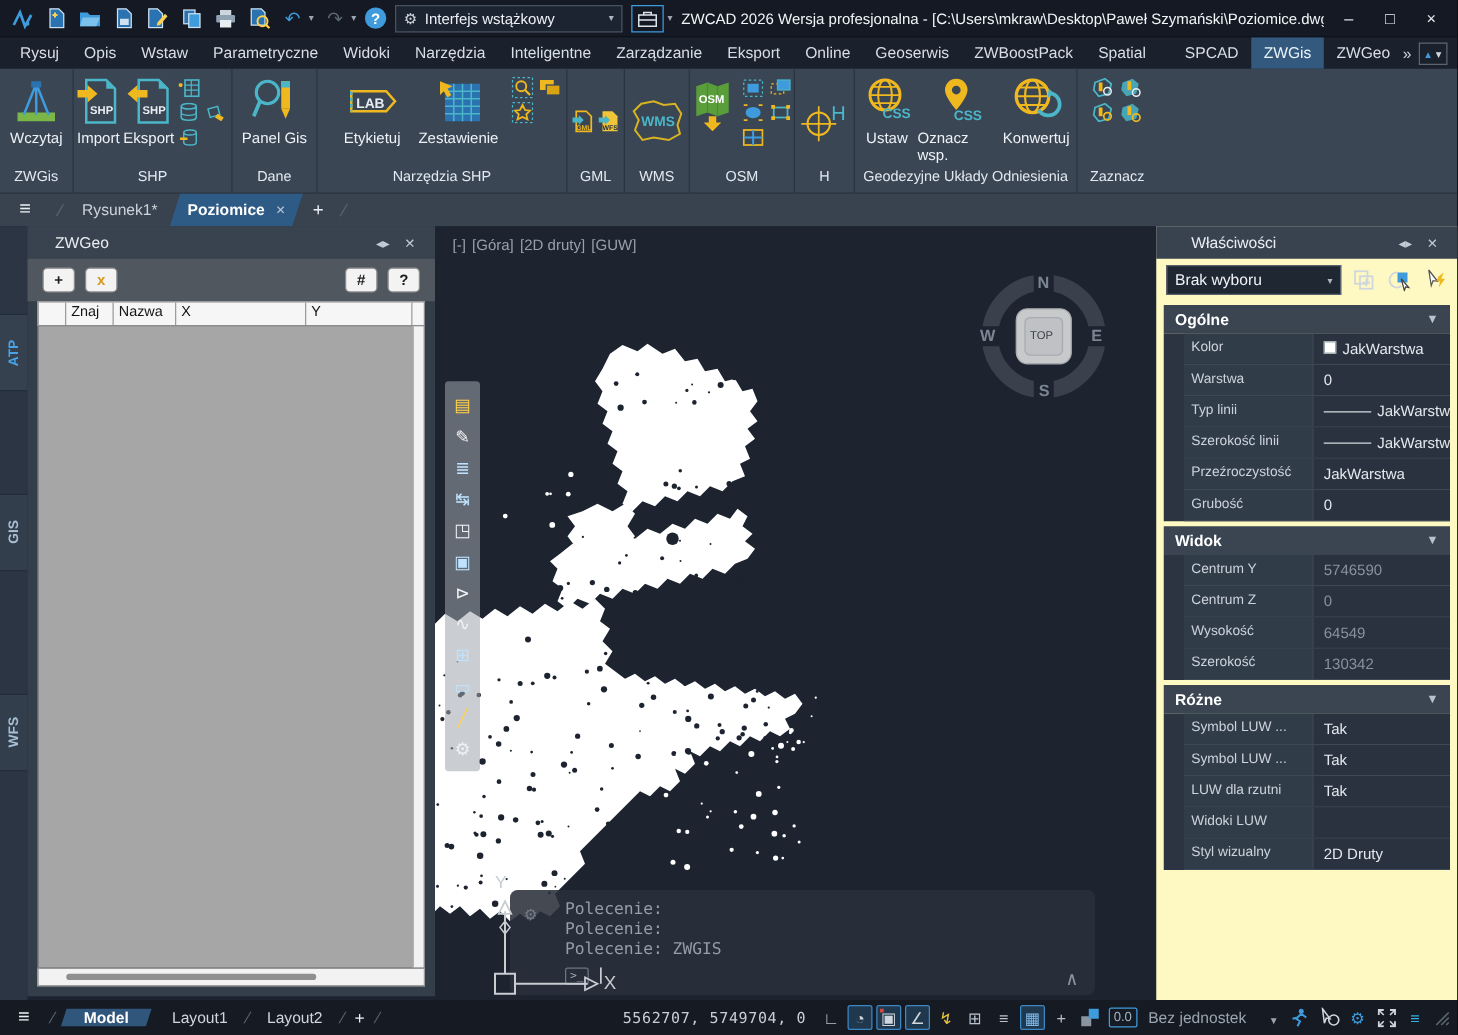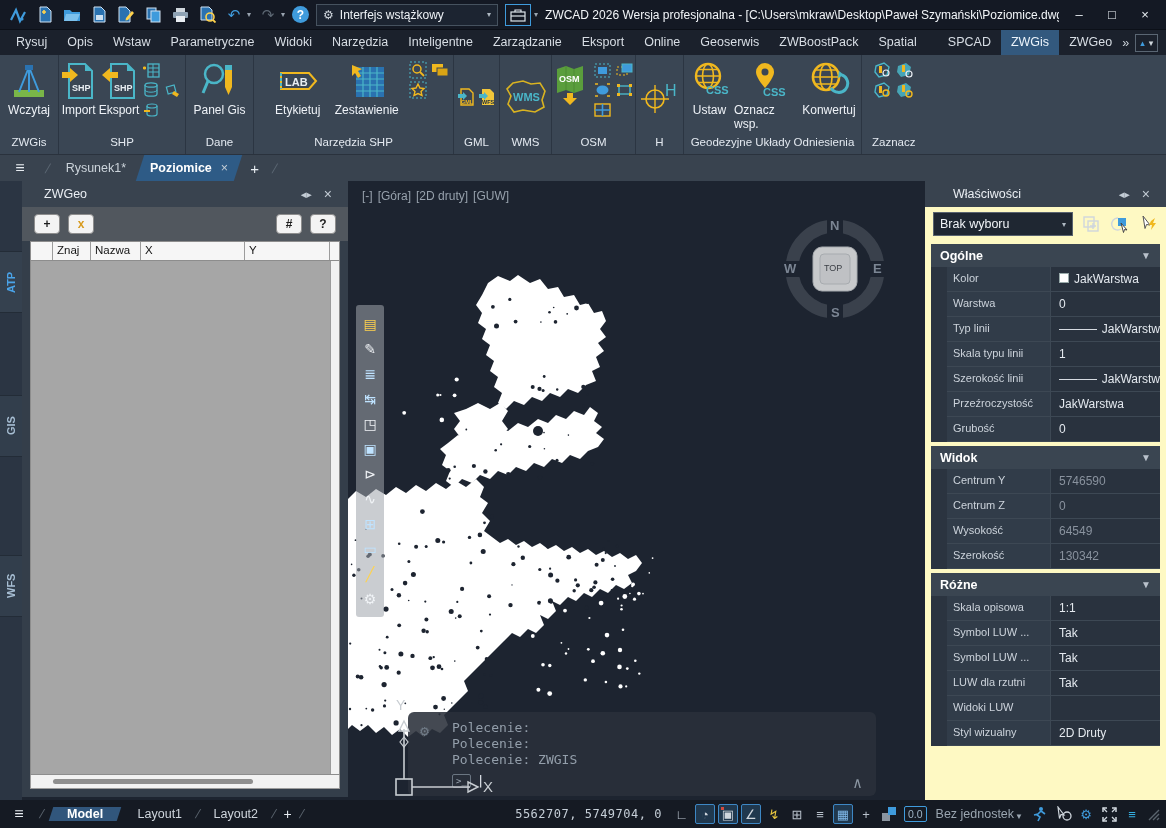--- a/index.html
+++ b/index.html
@@ -127,21 +127,21 @@
   .ssl{color:#5a646e;transform:skewX(-18deg);padding:0 2px}
   .splus{color:#e8edf2;font-size:14px;padding:0 6px}
   .coords{margin-left:auto;font-family:"DejaVu Sans Mono",monospace;font-size:12px;color:#c6cfd8;letter-spacing:0.5px}
   .sics{display:flex;align-items:center;gap:3px;margin-left:10px;padding-right:6px}
   .si{width:20px;height:20px;display:flex;align-items:center;justify-content:center;font-size:13px;color:#b9c2cc;position:relative}
   .si.box{border:1px solid #3d87c4;background:#20384e;border-radius:2px;color:#cfd6dd}
   .si.yel{color:#e8c63f}.si.blu{color:#7fb8e8}.si.bblu{color:#3f9bdc}.si.cyan{color:#35aee0}
   .si .reddot{position:absolute;left:2px;top:2px;width:3px;height:3px;background:#d24a3e}
   .stairs i{display:block;position:absolute}
   .precbox{border:1px solid #3f9bdc;border-radius:2px;font-size:10.5px;color:#9fb4c6;padding:1px 3px;margin:0 2px}
-  .units{color:#9aa5b0;display:flex;align-items:flex-end;gap:1px;padding:0 4px}
+  .units{color:#9aa5b0;display:flex;align-items:flex-end;gap:18px;padding:0 4px}
   .units .ch{font-size:8px}
   .grip{margin-left:2px}
 </style>
 </head>
 <body>
 
 <div id="app">
 
   <div class="titlebar">
     <span class="qicon">
@@ -950,26 +950,20 @@
           </span>
         </div>
       <div class="prow">
           <span class="plab">Typ linii</span>
         <span class="pval">
             <span class="lineg"></span>
             <span class="right">JakWarstw</span>
           </span>
         </div>
       <div class="prow">
-          <span class="plab">Skala typu linii</span>
-        <span class="pval">
-            <span>1</span>
-          </span>
-        </div>
-      <div class="prow">
           <span class="plab">Szerokość linii</span>
         <span class="pval">
             <span class="lineg"></span>
             <span class="right">JakWarstw</span>
           </span>
         </div>
       <div class="prow">
           <span class="plab">Przeźroczystość</span>
         <span class="pval">
             <span>JakWarstwa</span>
@@ -1014,26 +1008,20 @@
           </span>
         </div>
     </div>
 
     <div class="psec">
       <span>Różne</span>
         <span class="sp"></span>
       <span class="ch">▼</span>
     </div>
     <div class="prows">
-      <div class="prow">
-          <span class="plab">Skala opisowa</span>
-        <span class="pval">
-            <span>1:1</span>
-          </span>
-        </div>
       <div class="prow">
           <span class="plab">Symbol LUW ...</span>
         <span class="pval">
             <span>Tak</span>
           </span>
         </div>
       <div class="prow">
           <span class="plab">Symbol LUW ...</span>
         <span class="pval">
             <span>Tak</span>

